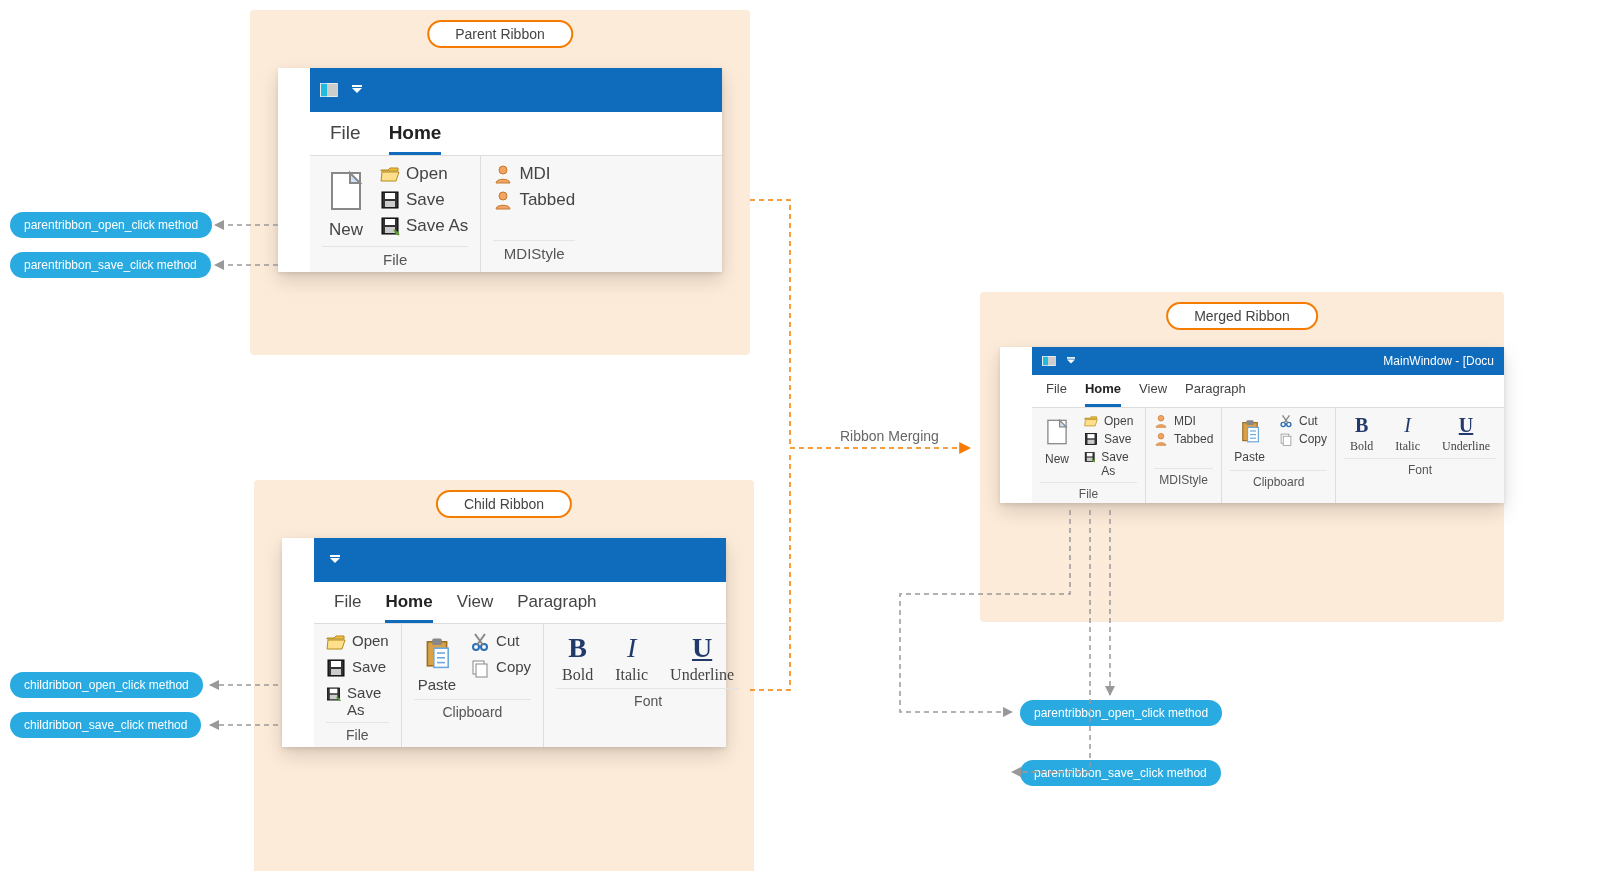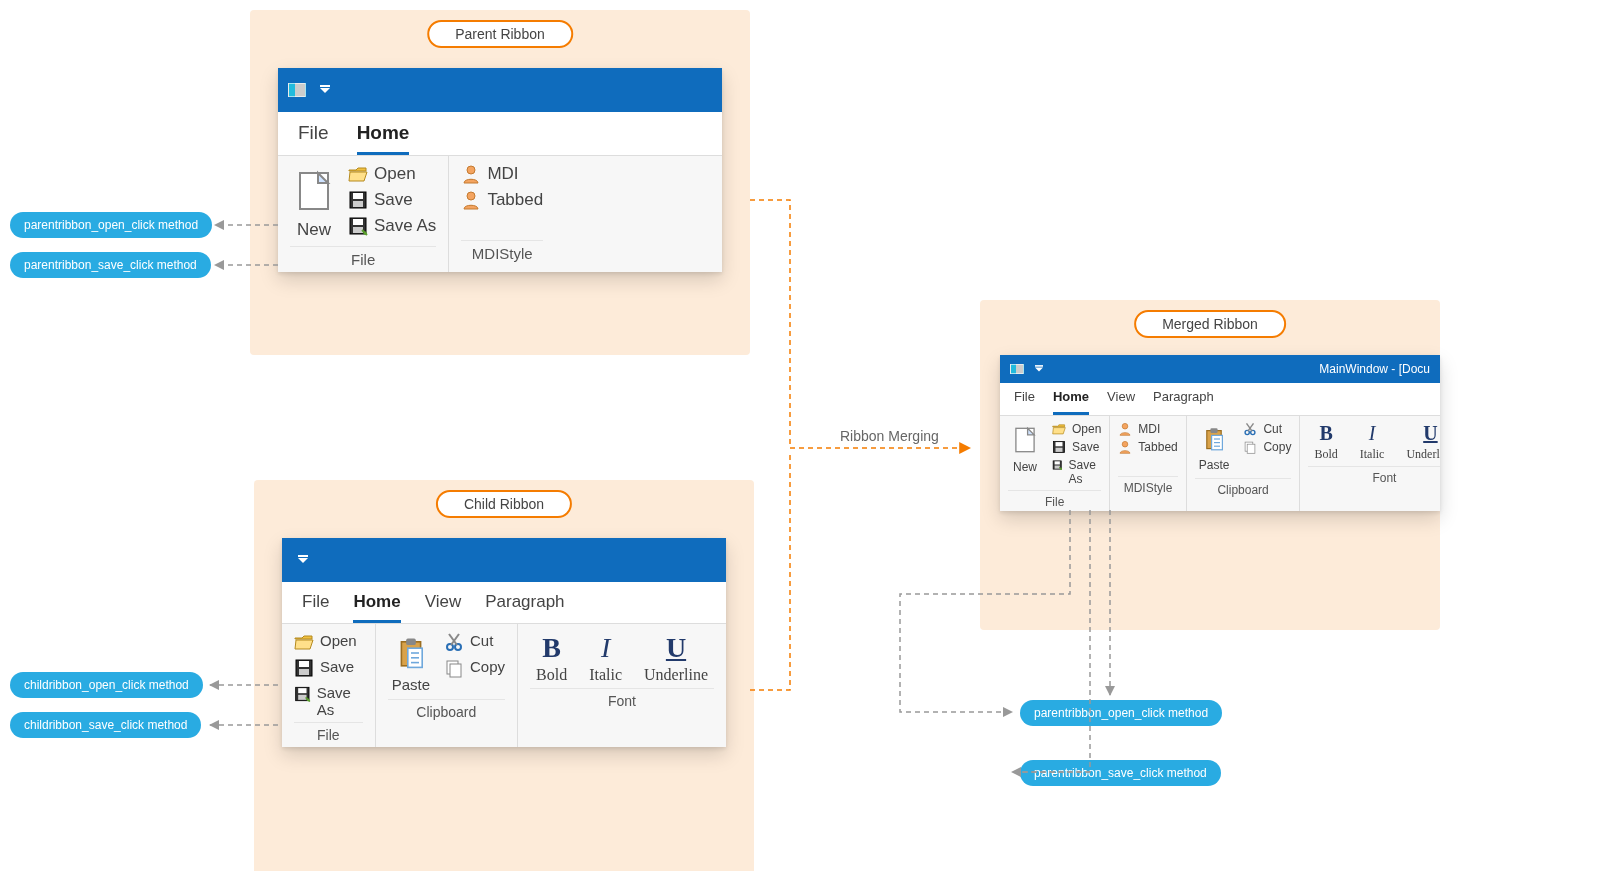--- a/index.html
+++ b/index.html
@@ -26,20 +26,21 @@
     border-radius: 18px;
     padding: 4px 26px;
     font-size: 14px;
     color: #444;
     white-space: nowrap;
   }
   .ribbon-window {
     position: absolute;
     background: #fff;
     box-shadow: 0 8px 18px rgba(0,0,0,.15), 0 2px 4px rgba(0,0,0,.1);
+    padding-left: 32px;
   }
   .title-bar {
     height: 44px;
     background: #0f6cbd;
     display: flex;
     align-items: center;
     padding: 0 10px;
     color: #fff;
     font-size: 13px;
   }
@@ -386,21 +387,21 @@
         </div>
         <div class="group-label" style="font-size:14px;">Font</div>
       </div>
     </div>
   </div>
 </div>
 
 <div class="pill" style="left:10px;top:672px;">childribbon_open_click method</div>
 <div class="pill" style="left:10px;top:712px;">childribbon_save_click method</div>
 
-<div class="panel" style="left:980px;top:300px;width:460px;height:330px;">
+<div class="panel" style="left:980px;top:292px;width:524px;height:330px;">
   <div class="panel-label">Merged Ribbon</div>
   <div class="ribbon-window" style="left:20px;top:55px;right:0;overflow:hidden;">
     <div class="title-bar small">
       <span class="app-icon" style="width:14px;height:10px;margin-right:10px;"></span>
       <span class="qat-dd" style="transform:scale(.8)"></span>
       <span class="title-text" style="position:absolute;right:10px;">MainWindow - [Docu</span>
     </div>
     <div class="tab-row small">
       <span class="tab">File</span>
       <span class="tab active">Home</span>

